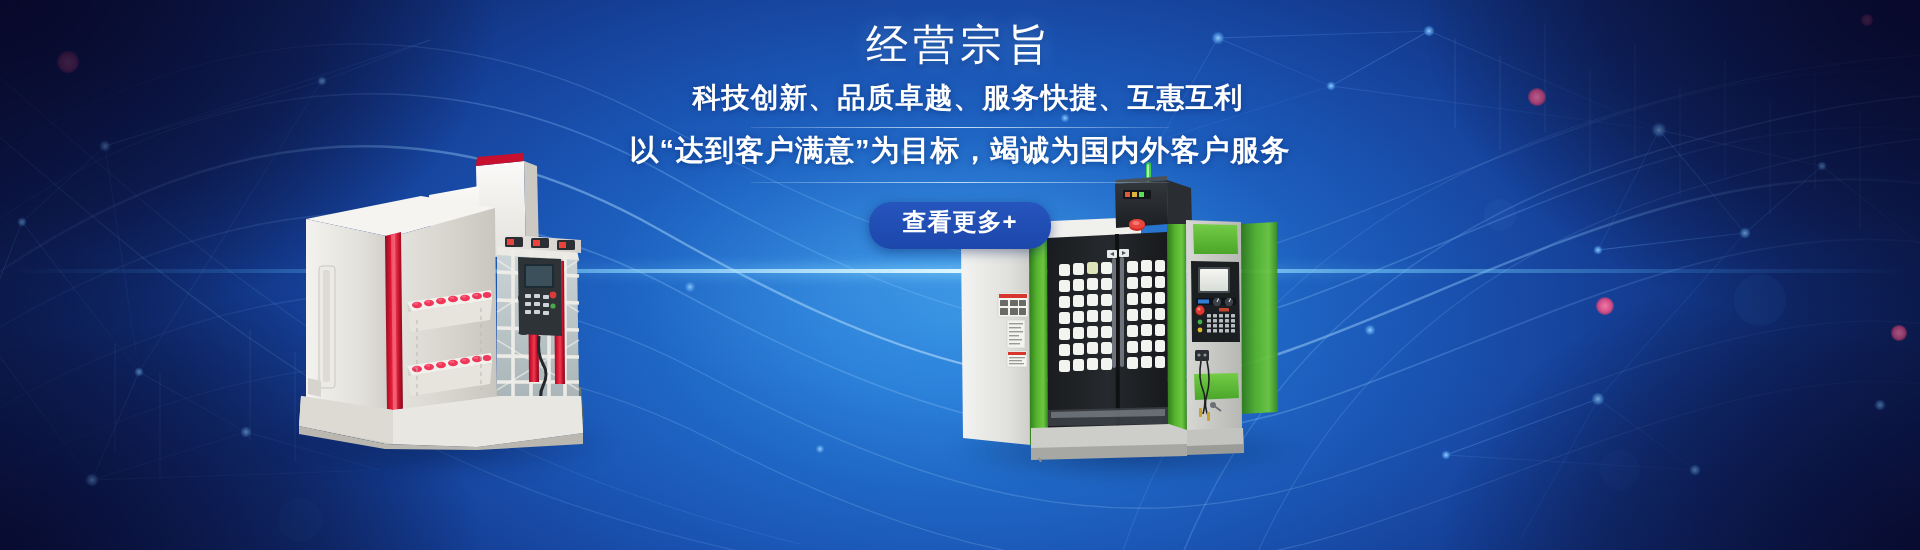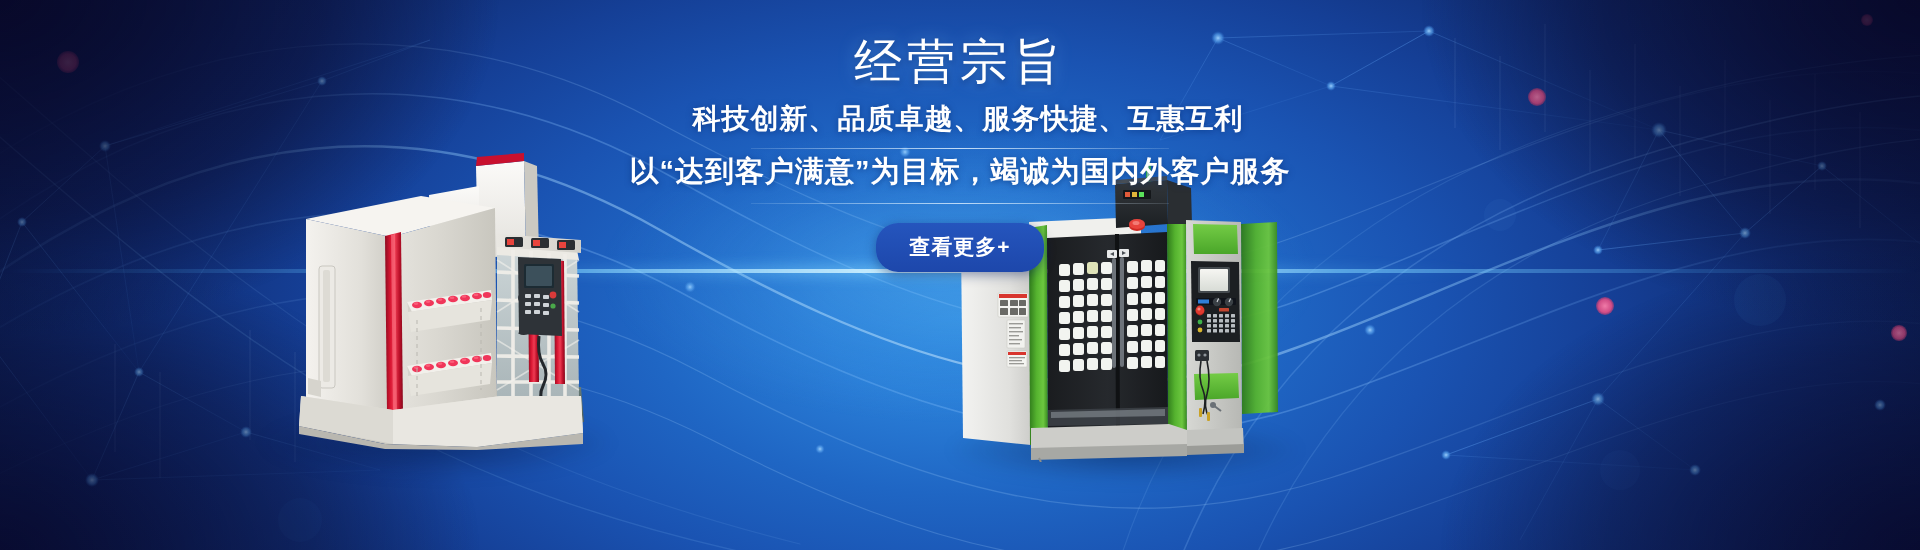--- a/index.html
+++ b/index.html
@@ -58,22 +58,22 @@
     pointer-events: none;
   }
 
   
   .content {
     position: absolute; left: 0; right: 0; top: 0;
     width: 1920px; text-align: center;
     z-index: 40;
   }
   .title {
-    margin-top: 36px;
-    font-size: 48px; line-height: 1.08;
+    margin-top: 22px;
+    font-size: 42px; line-height: 1.08;
     font-weight: 400; color: #ffffff;
     letter-spacing: 5px;
     text-shadow: 0 0 18px rgba(120,200,255,.45), 0 2px 6px rgba(0,30,80,.45);
   }
   .subtitle {
     margin-top: 12px;
     font-size: 28px; font-weight: 700; color: #ffffff;
     letter-spacing: 1px;
     text-shadow: 0 1px 6px rgba(0,40,110,.6);
     margin-left: 16px;
@@ -87,22 +87,22 @@
     font-size: 29px; font-weight: 700; color: #ffffff;
     letter-spacing: 1px;
     text-shadow: 0 1px 6px rgba(0,40,110,.6);
   }
   .rule2 {
     width: 418px; height: 1px; margin: 11px auto 0;
     background: linear-gradient(to right, rgba(210,235,255,.12), rgba(225,242,255,.8), rgba(210,235,255,.12));
   }
   .cta {
     display: inline-block; margin-top: 19px;
-    padding: 10px 33px 11px;
-    font-size: 21px; font-weight: 700; color: #ffffff;
+    padding: 4px 33px 11px;
+    font-size: 24px; font-weight: 700; color: #ffffff;
     letter-spacing: 1px;
     background: linear-gradient(to bottom, #2555bd, #1d47ab);
     border: none; border-radius: 22px;
     cursor: pointer;
     box-shadow: 0 3px 12px rgba(8,30,90,.45);
   }
 
   
   .machine-left {
     position: absolute; left: 281px; top: 150px;

